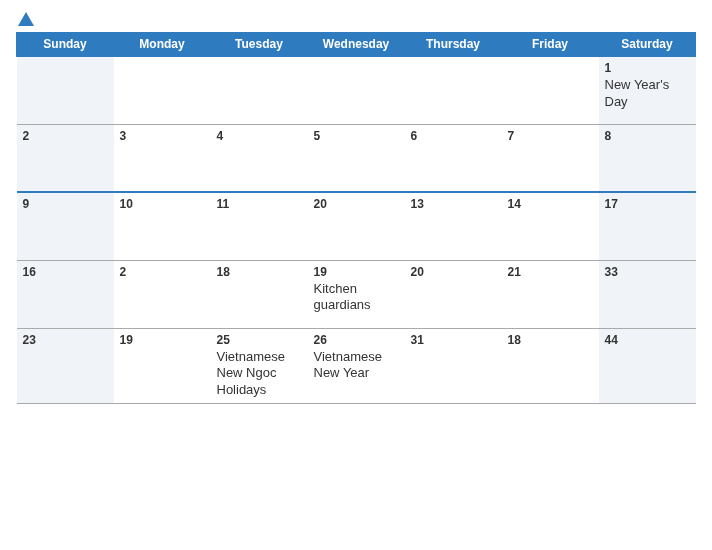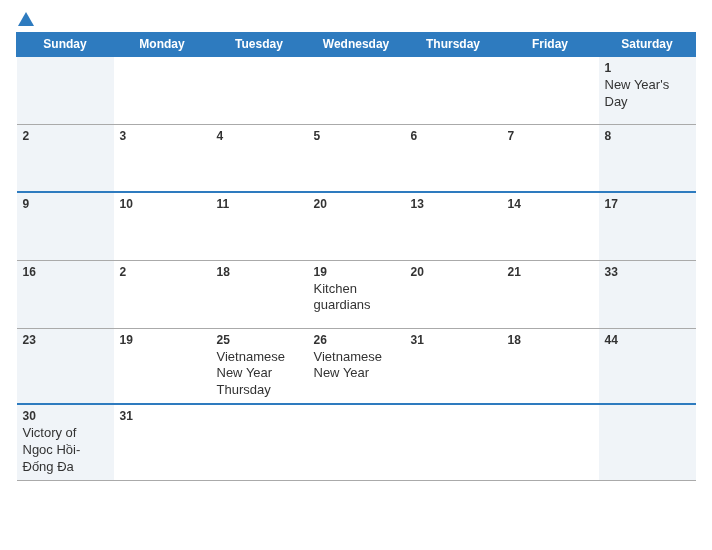--- a/index.html
+++ b/index.html
@@ -214,38 +214,27 @@
             <span class="day-num">33</span>
           </td>
         </tr>
         <tr class="week-row">
           <td class="sunday">
             <span class="day-num">23</span>
           </td>
           <td>
             <span class="day-num">19</span>
           </td>
-          <td><span class="day-num">25</span><span class="event">Vietnamese New Year Thursday</span></td>
+          <td><span class="day-num">25</span><span class="event">Vietnamese New Ngoc Holidays</span></td>
           <td><span class="day-num">26</span><span class="event">Vietnamese New Year</span></td>
           <td>
             <span class="day-num">31</span>
           </td>
           <td>
             <span class="day-num">18</span>
           </td>
           <td class="saturday">
             <span class="day-num">44</span>
           </td>
-        </tr>
-        <tr class="week-row" style="border-top: 2px solid rgb(46, 123, 191);">
-          <td class="sunday"><span class="day-num">30</span><span class="event">Victory of Ngoc Hồi-Đống Đa</span></td>
-          <td>
-            <span class="day-num">31</span>
-          </td>
-          <td></td>
-          <td></td>
-          <td></td>
-          <td></td>
-          <td class="saturday"></td>
         </tr>
       </tbody>
   </table>
 </div>
 
 </body></html>

